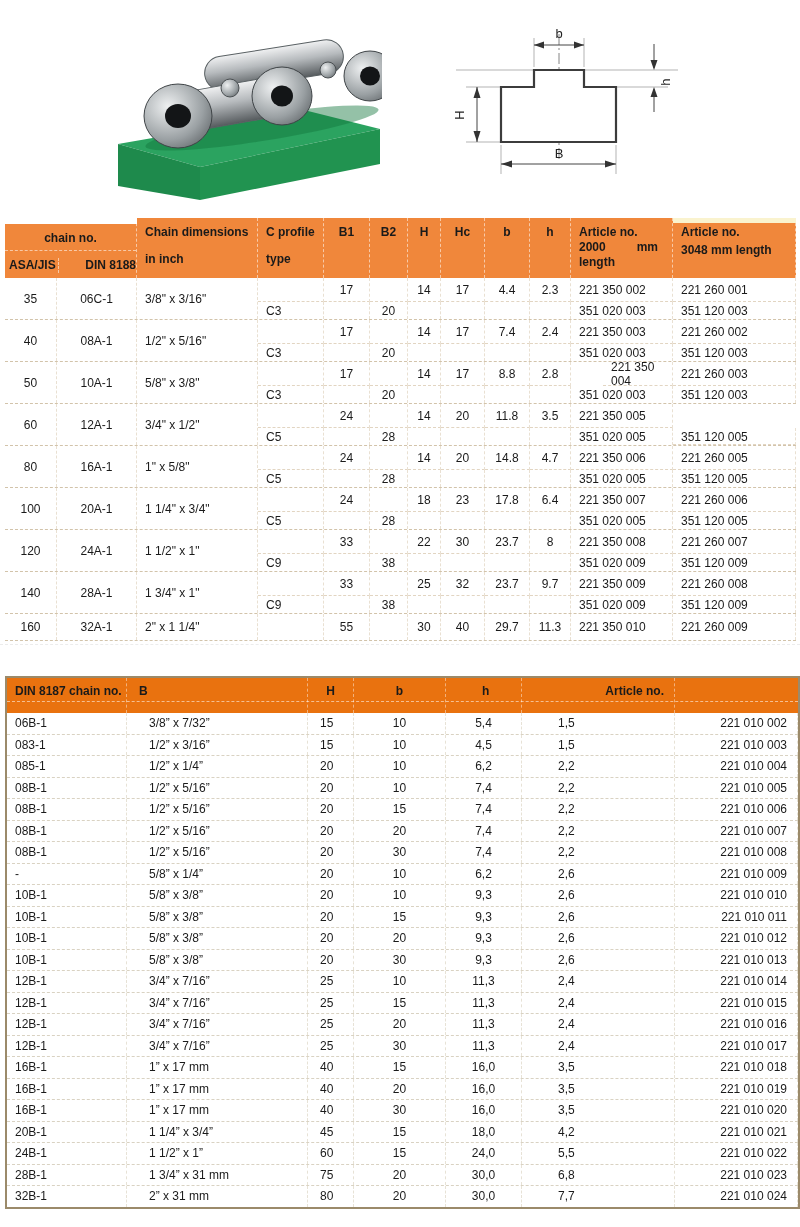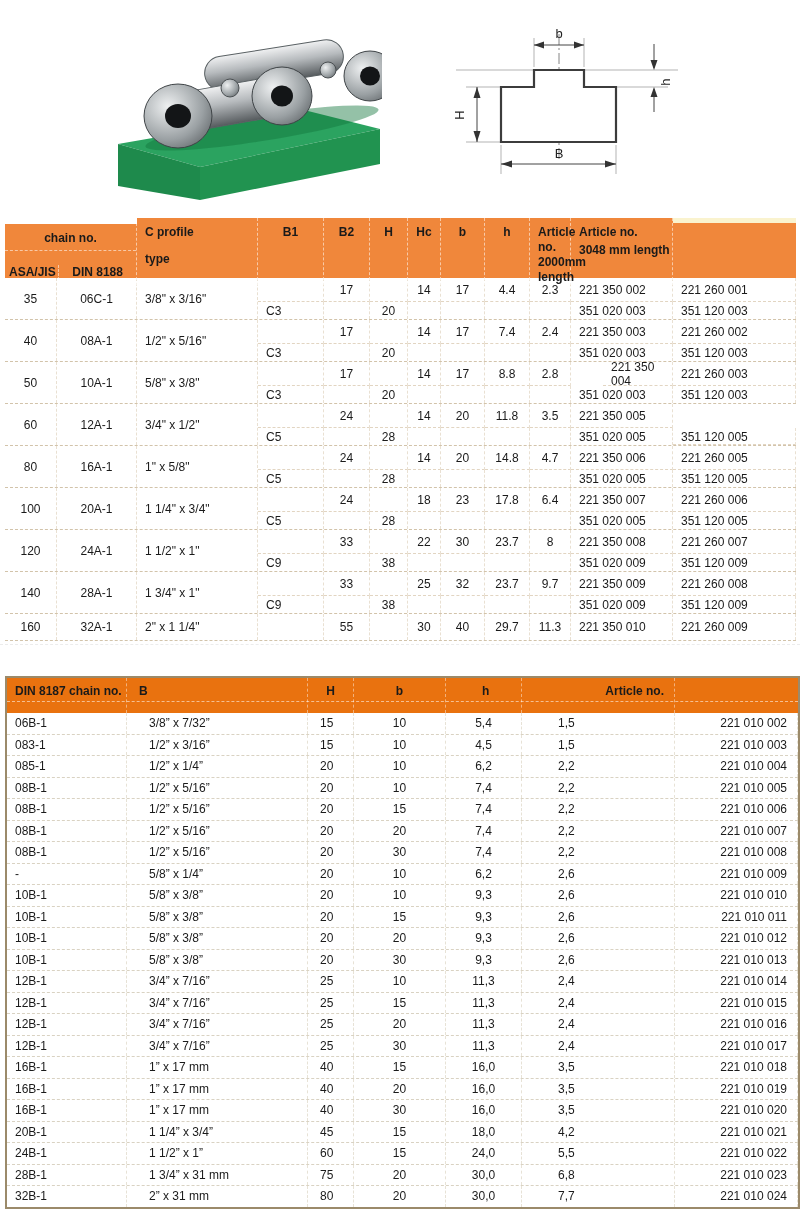--- a/index.html
+++ b/index.html
@@ -39,21 +39,21 @@
     content:"";position:absolute;right:0;top:0;width:123px;height:5px;background:#FAF3CE;
   }
   .t1h{border-right:1px dashed rgba(255,255,255,.55);padding-top:7px;box-sizing:border-box;
        display:flex;flex-direction:column;line-height:15px;}
   .t1h.center{align-items:center;text-align:center;}
   .t1h.left{padding-left:8px;}
   .hc-chain{grid-column:1/3;padding-top:13px;}
   .hc-chain .grp-label{width:100%;text-align:center;border-bottom:1px dashed rgba(255,255,255,.55);padding-bottom:4px;}
   .hc-chain .subrow{margin-top:auto;display:flex;margin-bottom:5px;}
   .hc-chain .subrow .sub-asa{width:50px;padding-left:4px;}
-  .hc-chain .subrow .sub-din{width:78px;text-align:center;border-left:1px dashed rgba(255,255,255,.55);}
+  .hc-chain .subrow .sub-din{width:78px;text-align:right;border-left:1px dashed rgba(255,255,255,.55);}
   .gap12{height:12px;}
   .art-line2{display:flex;justify-content:space-between;padding-right:14px;}
   .art2-line3{margin-top:3px;}
 
   .t1-block{display:grid;grid-template-columns:var(--t1cols);
             border-bottom:1px dashed #d2c3aa;background:#fff;}
   .t1-block.double{grid-template-rows:24px 17px;}
   .t1-block.single{grid-template-rows:26px;}
   .t1c{display:flex;align-items:center;justify-content:center;
        border-right:1px dashed var(--dash-col);box-sizing:border-box;overflow:hidden;}
@@ -180,20 +180,25 @@
   <div id="table1">
     <div class="t1-header">
       <div class="t1h hc-chain">
         <div class="grp-label">chain no.</div>
         <div class="subrow">
           <div class="sub-asa">ASA/JIS</div>
           <div class="sub-din">DIN 8188</div>
         </div>
       </div>
       <div class="t1h left">
+        <div>Chain dimensions</div>
+        <div class="gap12"></div>
+        <div>in inch</div>
+      </div>
+      <div class="t1h left">
         <div>C profile</div>
         <div class="gap12"></div>
         <div>type</div>
       </div>
       <div class="t1h center">B1</div>
       <div class="t1h center">B2</div>
       <div class="t1h center">H</div>
       <div class="t1h center">Hc</div>
       <div class="t1h center">b</div>
       <div class="t1h center">h</div>

